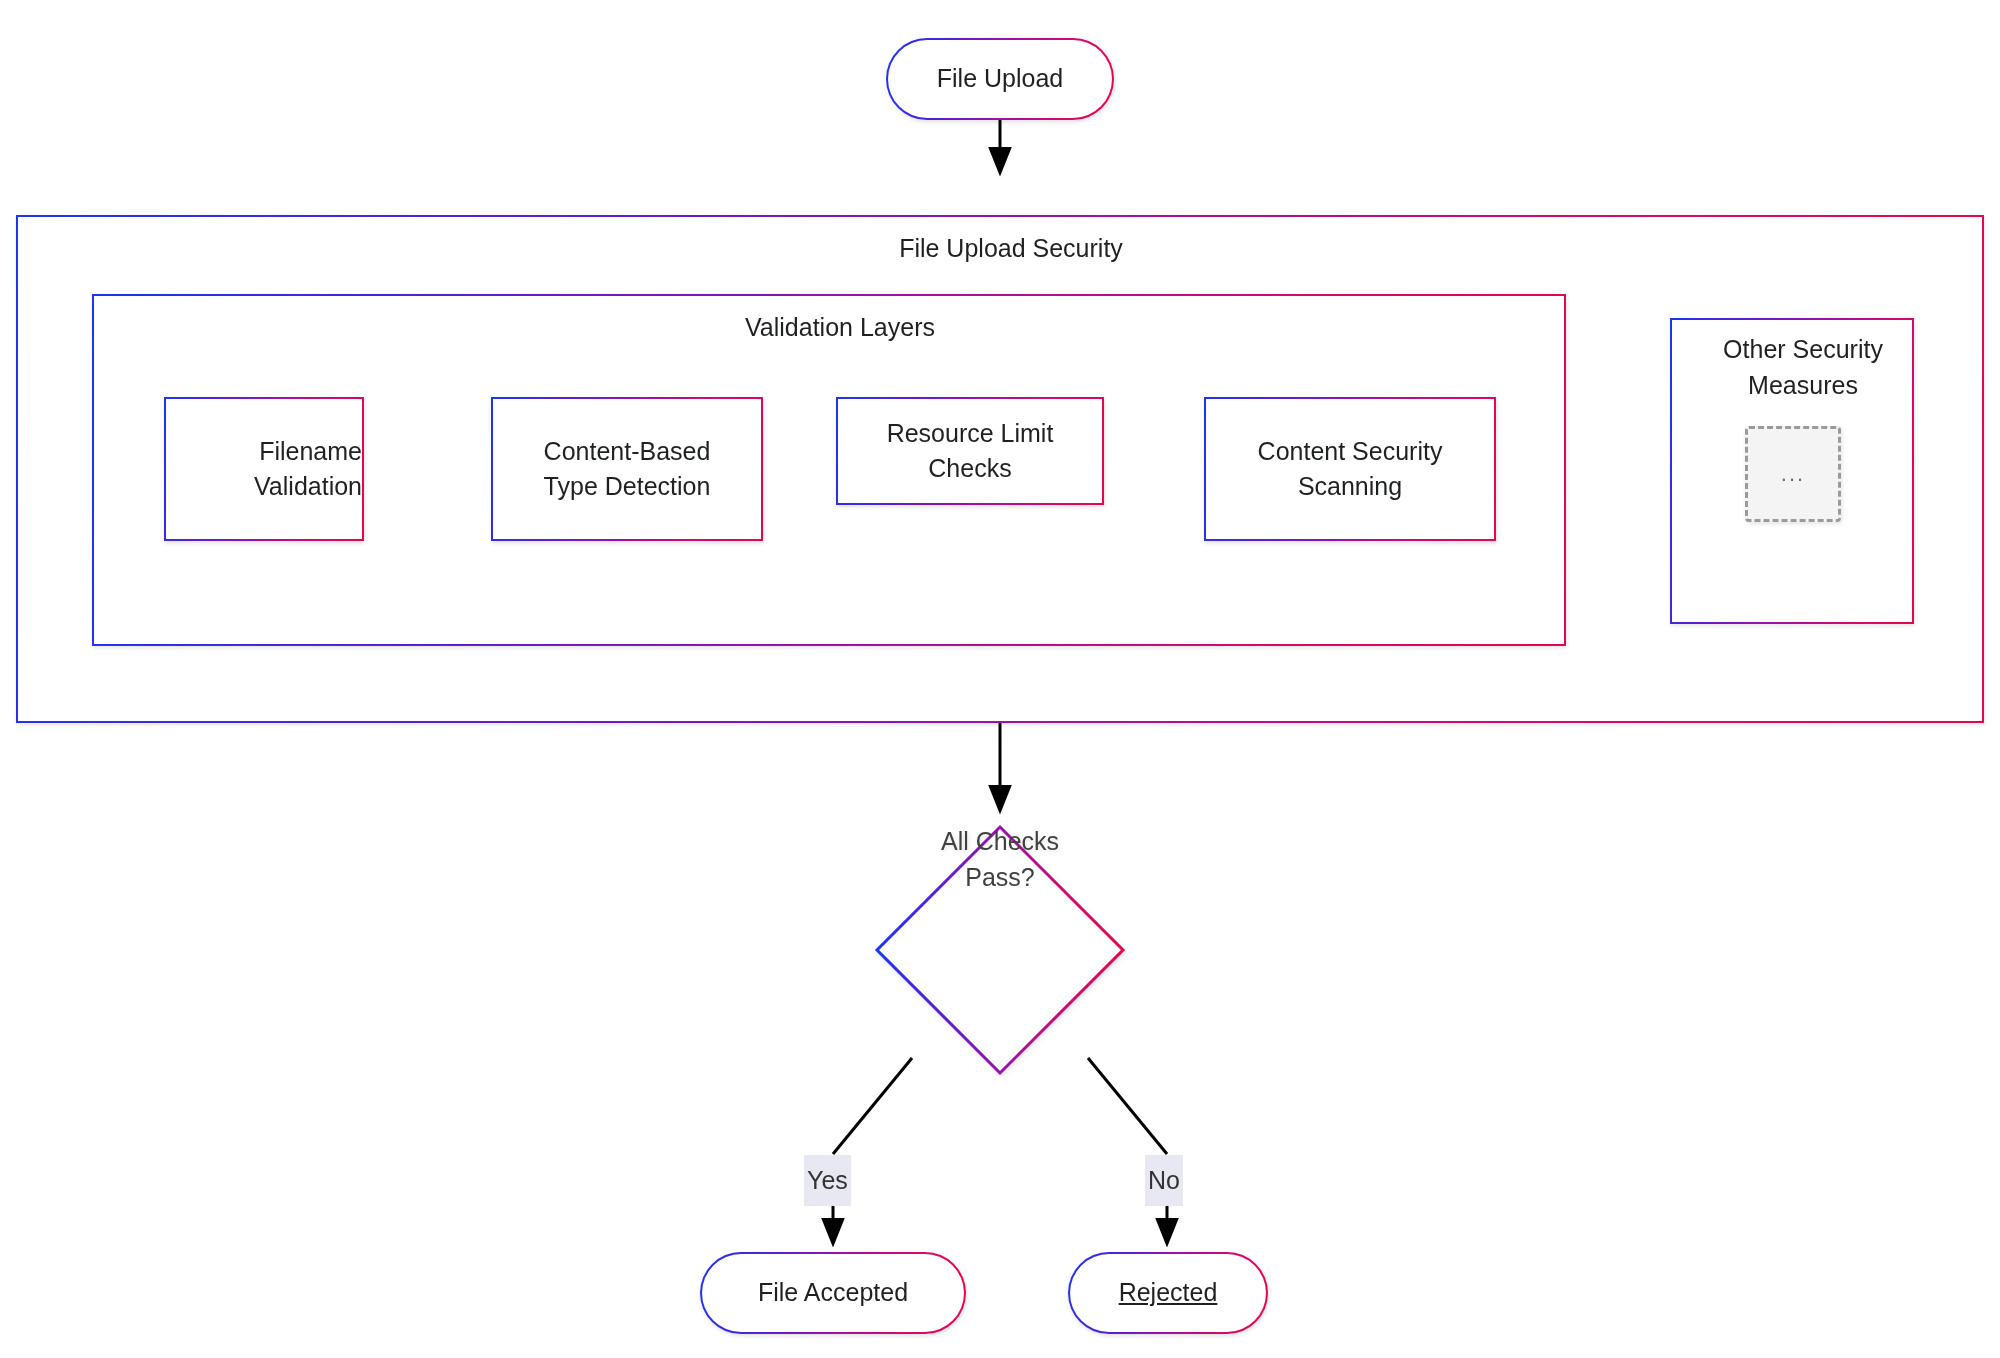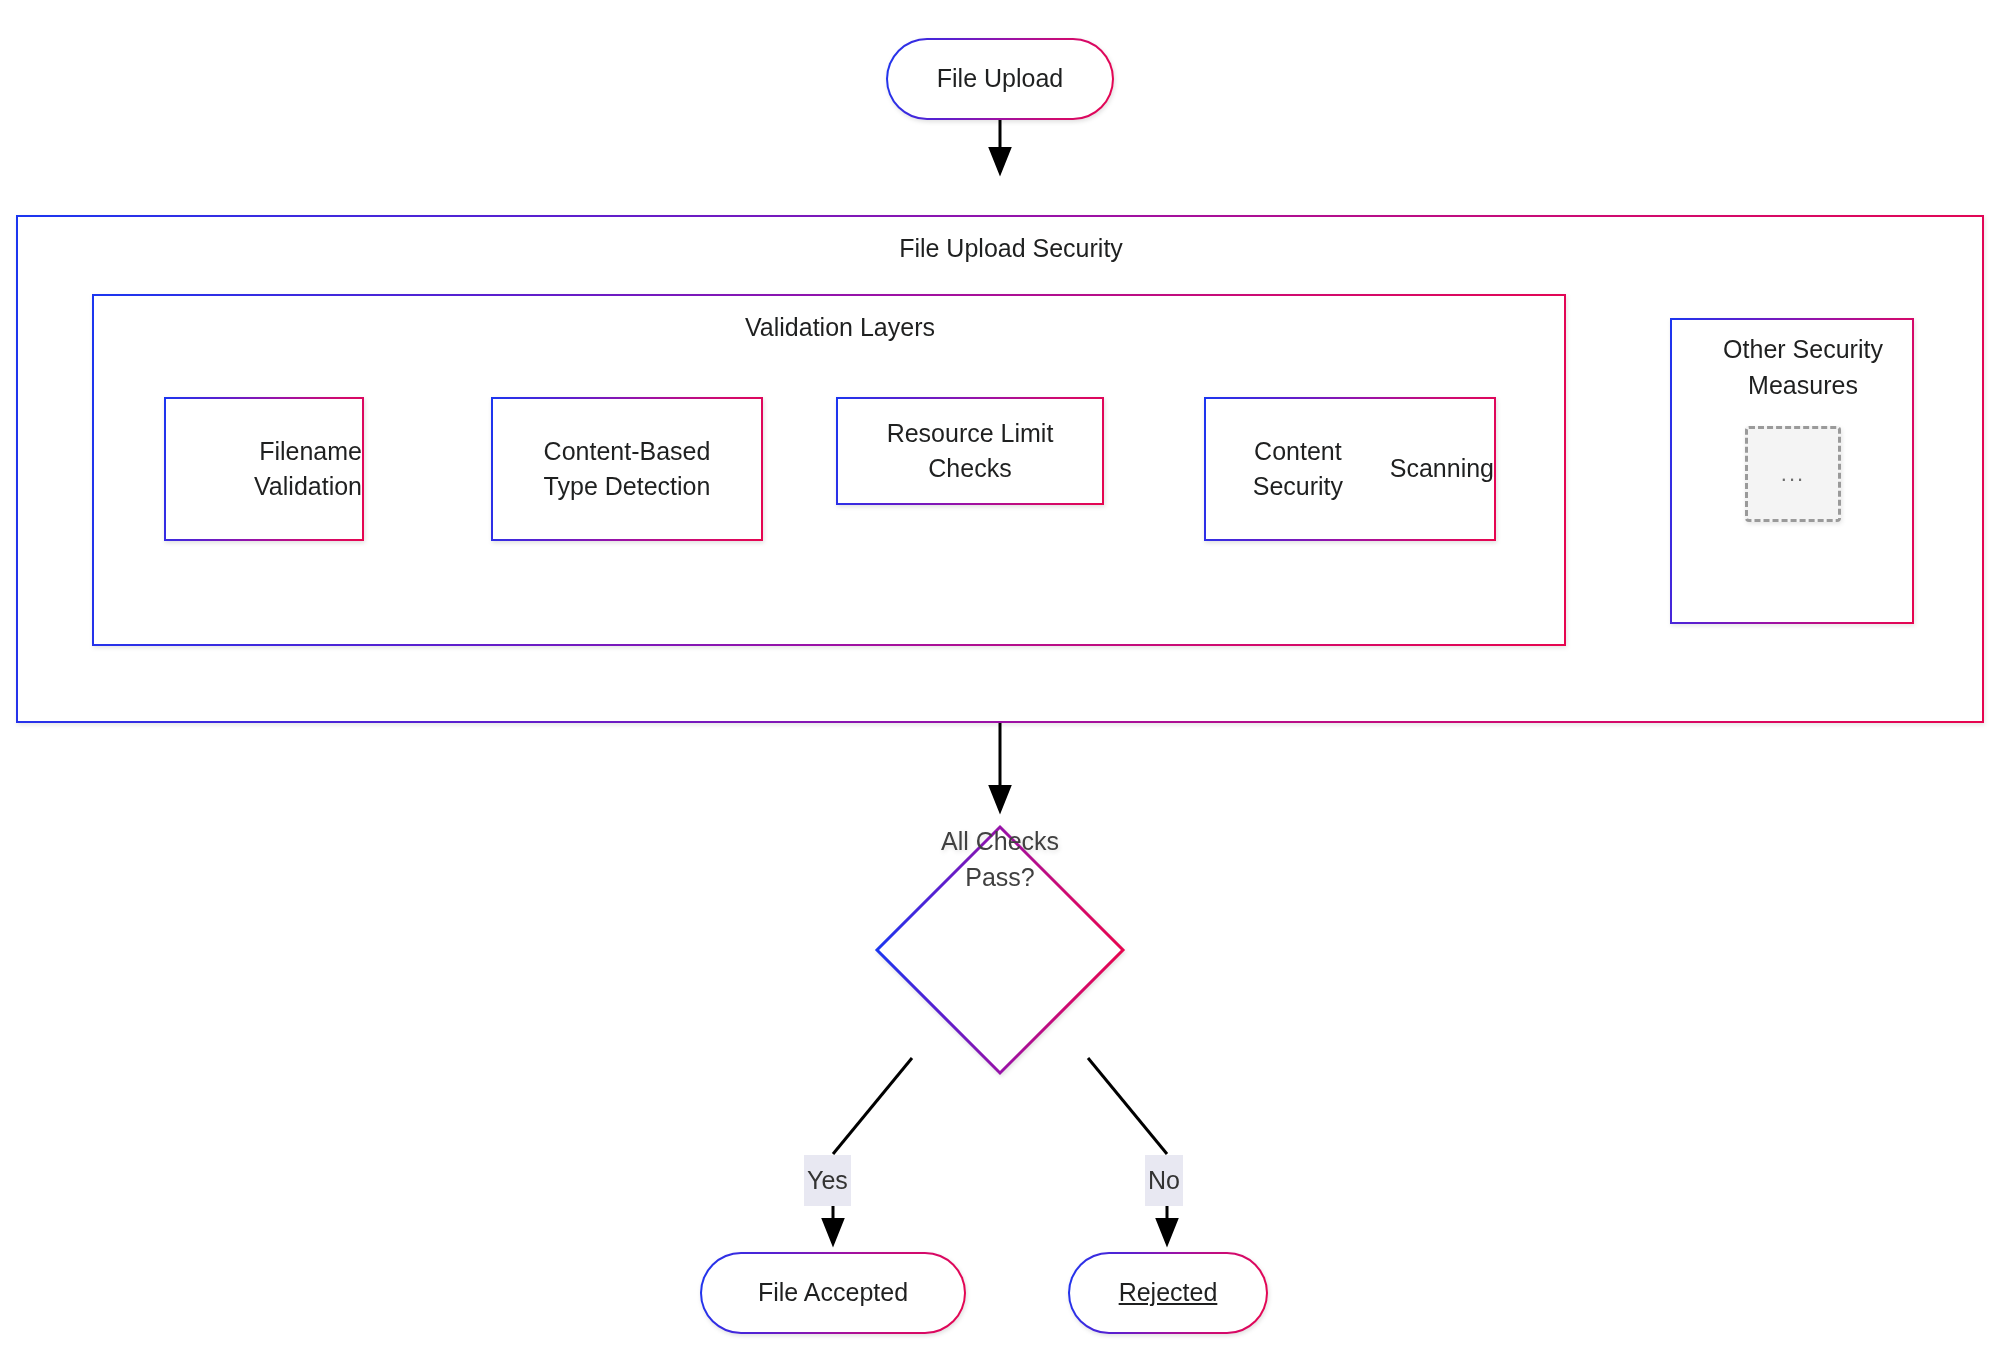--- a/index.html
+++ b/index.html
@@ -180,21 +180,21 @@
   <div class="gnode rect" style="left:491px; top:397px; width:272px; height:144px; flex-direction:column;">
     <span>Content-Based</span>
     <span>Type Detection</span>
   </div>
 
   <div class="gnode rect" style="left:836px; top:397px; width:268px; height:108px; flex-direction:column;">
     <span>Resource Limit</span>
     <span>Checks</span>
   </div>
 
-  <div class="gnode rect" style="left:1204px; top:397px; width:292px; height:144px; flex-direction:row;align-items:center;">
+  <div class="gnode rect" style="left:1204px; top:397px; width:292px; height:144px; flex-direction:column;align-items:center;">
     <span>Content Security</span>
     <span>Scanning</span>
   </div>
 
   <div class="subgraph" style="left:1670px; top:318px; width:244px; height:306px;">
     <div class="subgraph-label two-line">
       <span>Other Security</span><br>
       <span>Measures</span>
     </div>
   </div>

